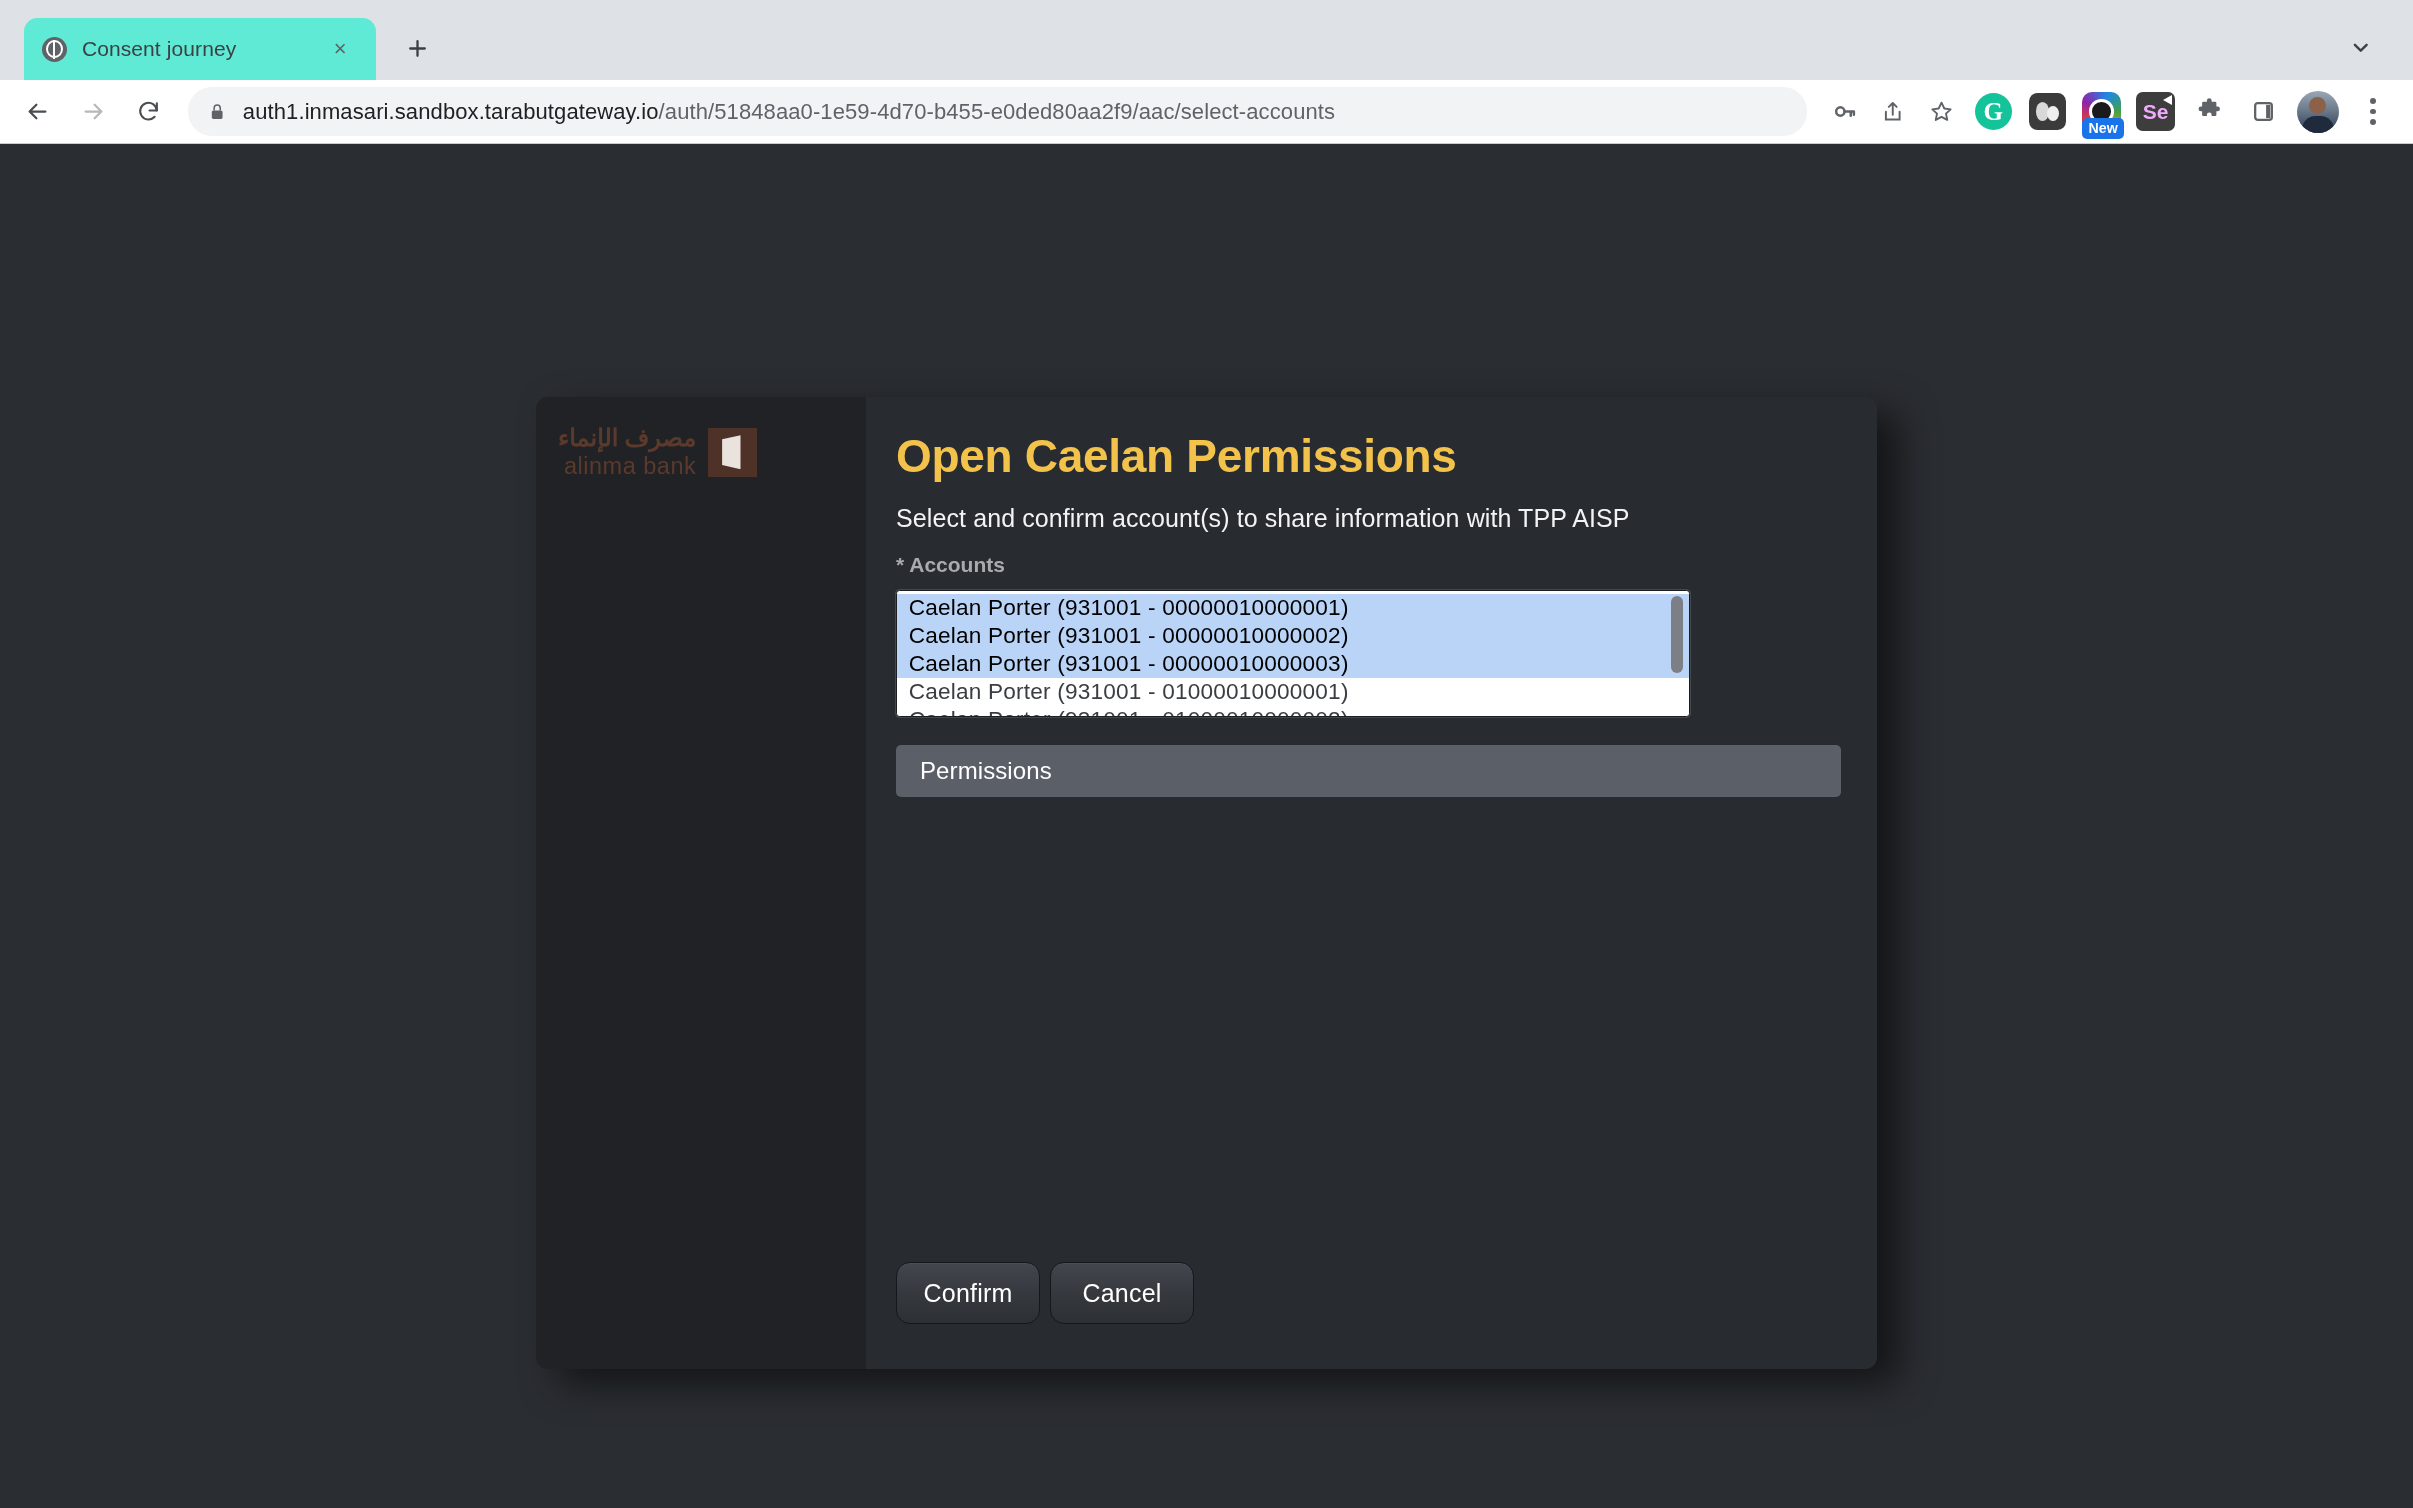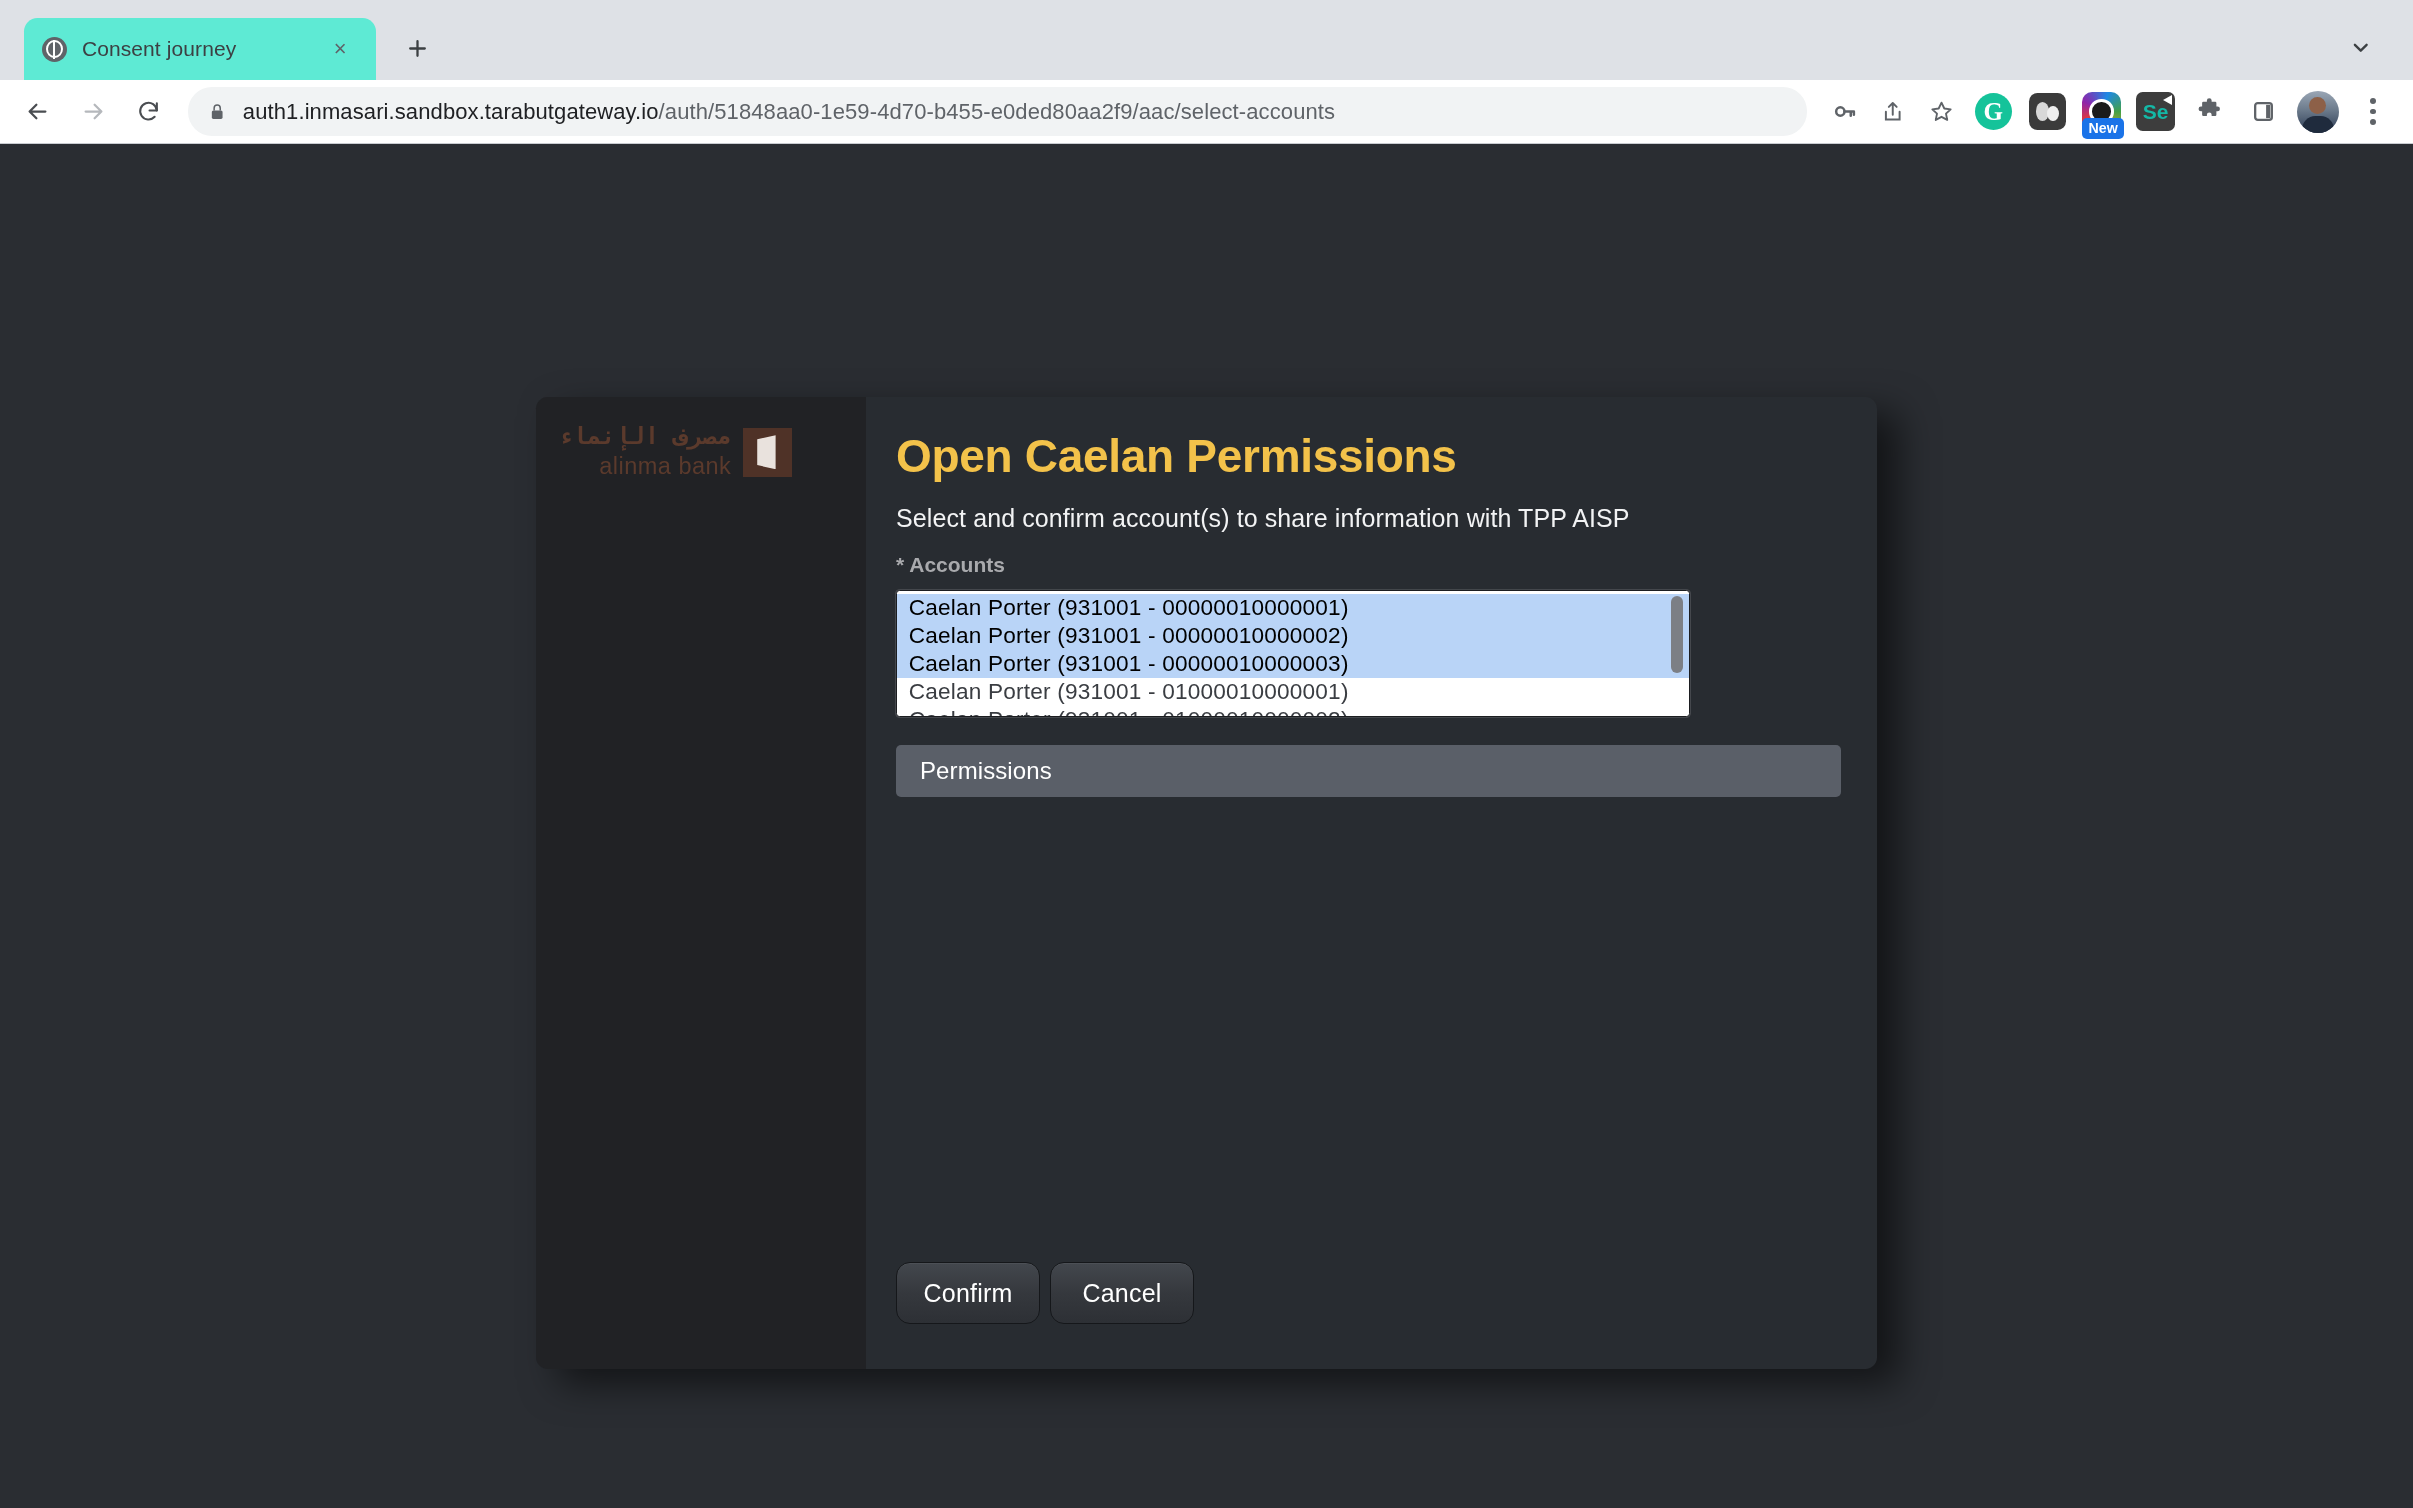--- a/index.html
+++ b/index.html
@@ -218,21 +218,21 @@
     font-weight: bold;
     padding: 1.7px 6.7px;
     border-radius: 5px;
     line-height: 1.25;
   }
 
   .ext-selenium {
     width: 39px; height: 39px;
     border-radius: 6.7px;
     background: #3d3d3d;
-    color: #14b8a6;
+    color: #f0abfc;
     font-size: 21px;
     font-weight: bold;
     display: flex; align-items: center; justify-content: center;
     position: relative;
   }
   .ext-selenium::after {
     content:"";
     position: absolute; right: 2.5px; top: 3.4px;
     width: 0; height: 0;
     border-top: 5.9px solid transparent;
@@ -314,21 +314,21 @@
     align-items: flex-end;
     line-height: 1;
     color: #5b3a2c;
   }
   .brand-ar {
     font-size: 24px;
     font-weight: bold;
     letter-spacing: 0.4px;
     margin-bottom: 5.9px;
     direction: rtl;
-    font-family: Liberation Mono, monospace;
+    font-family: Liberation Serif, serif;
     color: #5b3a2c;
   }
   .brand-en {
     font-size: 23.5px;
     letter-spacing: 0.5px;
     color: #5b3a2c;
   }
   .brand-mark {
     width: 49px; height: 49px;
     background: #4f3227;

